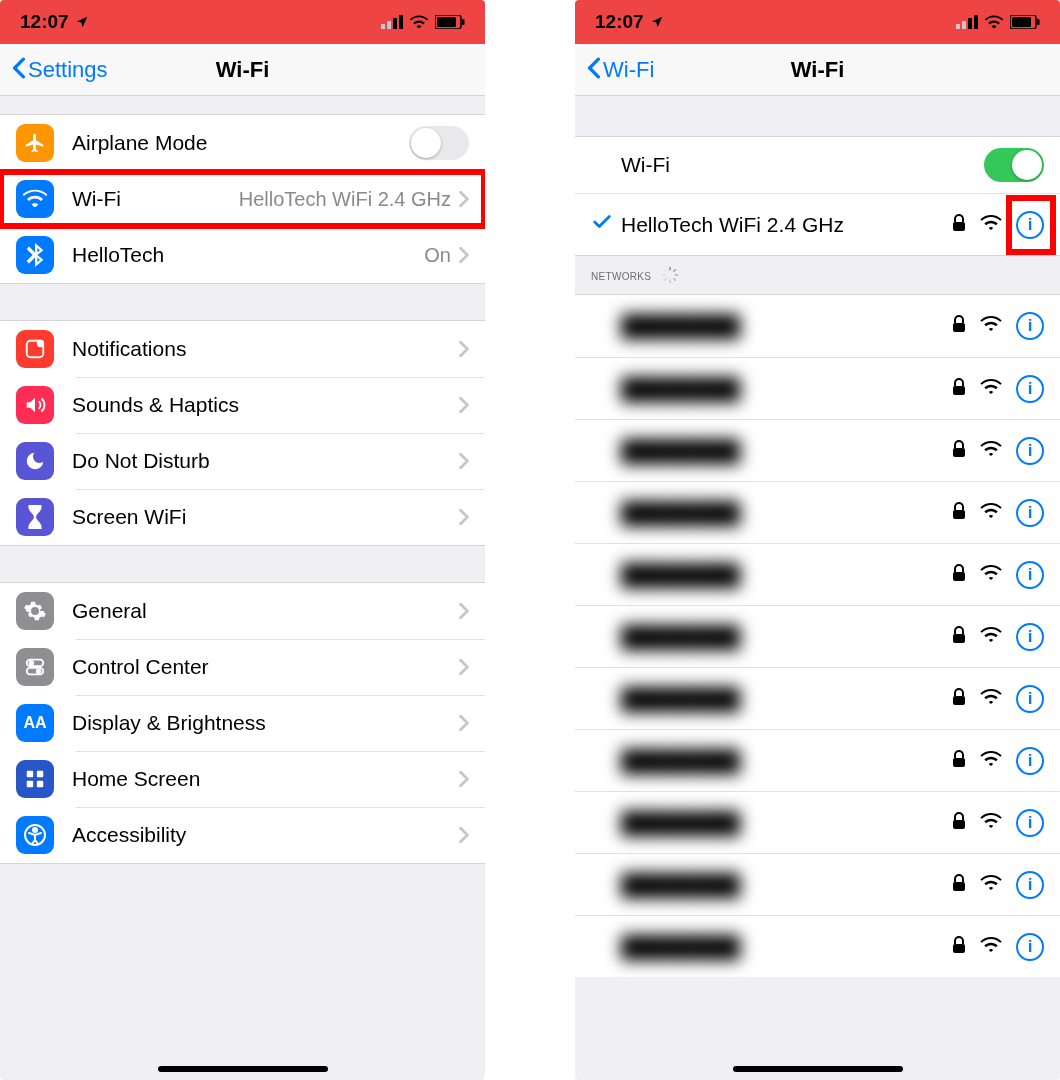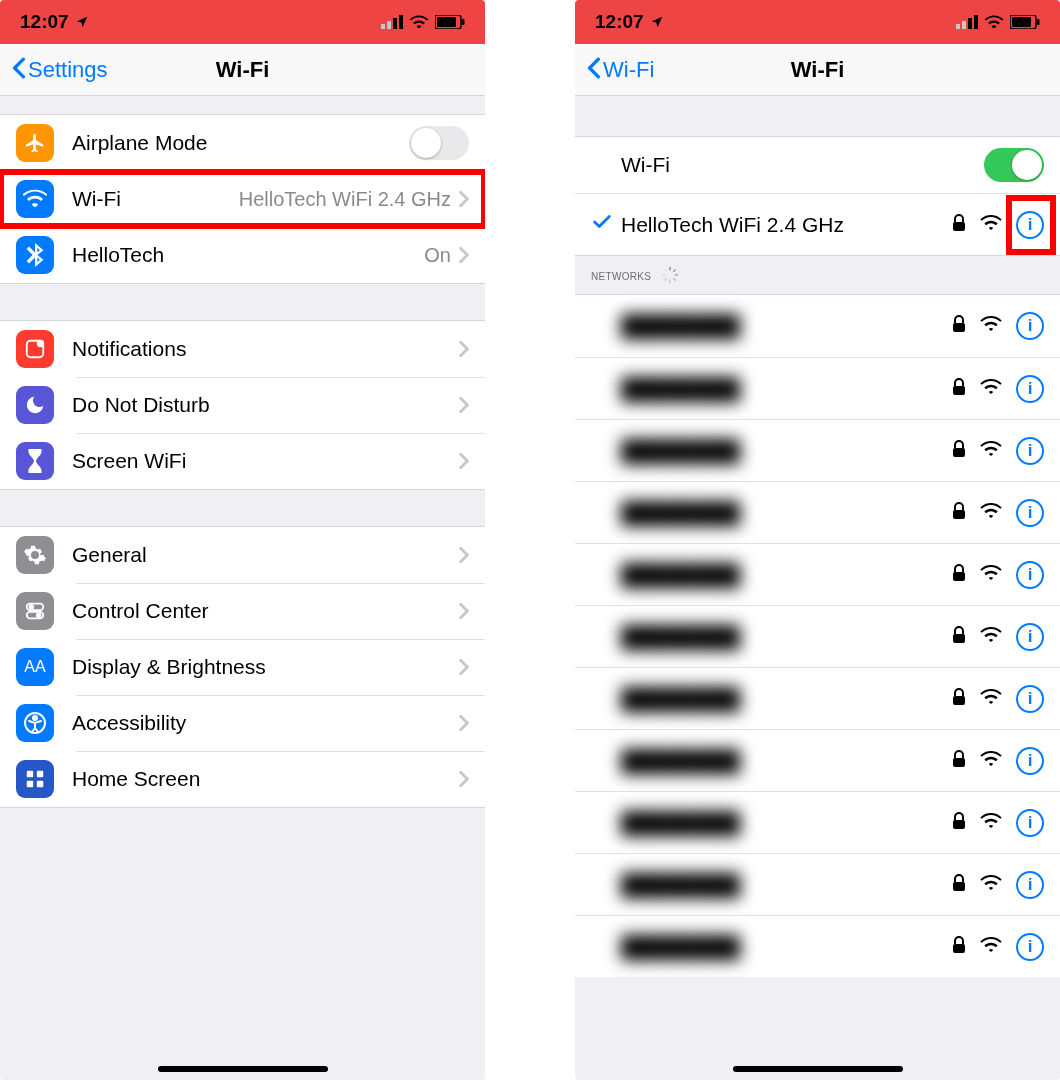--- a/index.html
+++ b/index.html
@@ -153,20 +153,35 @@
       </div>
       <span class="label">Notifications</span>
       <span class="spacer"></span>
       <span class="chev">
           <svg width="10" height="16" viewBox="0 0 8 14" fill="none" stroke="#c7c7cc" stroke-width="2.5" stroke-linecap="round" stroke-linejoin="round">
             <path d="M1 1l6 6-6 6"></path>
           </svg>
         </span>
     </div>
     <div class="row">
+      <div class="icon-sq" style="background:#ff2d55">
+        <svg width="22" height="22" viewBox="0 0 24 24" fill="#fff">
+            <path d="M3 9v6h4l5 5V4L7 9H3z"></path>
+            <path d="M16 8a5 5 0 0 1 0 8M19 5a9 9 0 0 1 0 14" fill="none" stroke="#fff" stroke-width="2"></path>
+          </svg>
+      </div>
+      <span class="label">Sounds &amp; Haptics</span>
+      <span class="spacer"></span>
+      <span class="chev">
+          <svg width="10" height="16" viewBox="0 0 8 14" fill="none" stroke="#c7c7cc" stroke-width="2.5" stroke-linecap="round" stroke-linejoin="round">
+            <path d="M1 1l6 6-6 6"></path>
+          </svg>
+        </span>
+    </div>
+    <div class="row">
       <div class="icon-sq" style="background:#5856d6">
         <svg width="22" height="22" viewBox="0 0 24 24" fill="#fff">
             <path d="M21 12.8A9 9 0 1 1 11.2 3a7 7 0 0 0 9.8 9.8z"></path>
           </svg>
       </div>
       <span class="label">Do Not Disturb</span>
       <span class="spacer"></span>
       <span class="chev">
           <svg width="10" height="16" viewBox="0 0 8 14" fill="none" stroke="#c7c7cc" stroke-width="2.5" stroke-linecap="round" stroke-linejoin="round">
             <path d="M1 1l6 6-6 6"></path>
@@ -216,56 +231,56 @@
       <span class="label">Control Center</span>
       <span class="spacer"></span>
       <span class="chev">
           <svg width="10" height="16" viewBox="0 0 8 14" fill="none" stroke="#c7c7cc" stroke-width="2.5" stroke-linecap="round" stroke-linejoin="round">
             <path d="M1 1l6 6-6 6"></path>
           </svg>
         </span>
     </div>
     <div class="row">
       <div class="icon-sq" style="background:#007aff">
-        <span style="color:#fff;font-size:16px;font-weight:400;">AA</span>
+        <span style="color:#fff;font-size:16px;font-weight:700;">AA</span>
       </div>
       <span class="label">Display &amp; Brightness</span>
-      <span class="spacer"></span>
-      <span class="chev">
-          <svg width="10" height="16" viewBox="0 0 8 14" fill="none" stroke="#c7c7cc" stroke-width="2.5" stroke-linecap="round" stroke-linejoin="round">
-            <path d="M1 1l6 6-6 6"></path>
-          </svg>
-        </span>
-    </div>
-    <div class="row">
-      <div class="icon-sq" style="background:#007aff">
-        <svg width="24" height="24" viewBox="0 0 24 24" fill="none" stroke="#fff" stroke-width="2">
-            <circle cx="12" cy="12" r="10"></circle>
-            <circle cx="12" cy="7" r="2" fill="#fff"></circle>
-            <path d="M6 10l6 2 6-2M12 12v5l-3 4M12 17l3 4" stroke-linecap="round"></path>
-          </svg>
-      </div>
-      <span class="label">Accessibility</span>
       <span class="spacer"></span>
       <span class="chev">
           <svg width="10" height="16" viewBox="0 0 8 14" fill="none" stroke="#c7c7cc" stroke-width="2.5" stroke-linecap="round" stroke-linejoin="round">
             <path d="M1 1l6 6-6 6"></path>
           </svg>
         </span>
     </div>
     <div class="row">
       <div class="icon-sq" style="background:#2756c9">
         <svg width="22" height="22" viewBox="0 0 24 24" fill="#fff">
             <rect x="3" y="3" width="7" height="7" rx="1"></rect>
             <rect x="14" y="3" width="7" height="7" rx="1"></rect>
             <rect x="3" y="14" width="7" height="7" rx="1"></rect>
             <rect x="14" y="14" width="7" height="7" rx="1"></rect>
           </svg>
       </div>
       <span class="label">Home Screen</span>
+      <span class="spacer"></span>
+      <span class="chev">
+          <svg width="10" height="16" viewBox="0 0 8 14" fill="none" stroke="#c7c7cc" stroke-width="2.5" stroke-linecap="round" stroke-linejoin="round">
+            <path d="M1 1l6 6-6 6"></path>
+          </svg>
+        </span>
+    </div>
+    <div class="row">
+      <div class="icon-sq" style="background:#007aff">
+        <svg width="24" height="24" viewBox="0 0 24 24" fill="none" stroke="#fff" stroke-width="2">
+            <circle cx="12" cy="12" r="10"></circle>
+            <circle cx="12" cy="7" r="2" fill="#fff"></circle>
+            <path d="M6 10l6 2 6-2M12 12v5l-3 4M12 17l3 4" stroke-linecap="round"></path>
+          </svg>
+      </div>
+      <span class="label">Accessibility</span>
       <span class="spacer"></span>
       <span class="chev">
           <svg width="10" height="16" viewBox="0 0 8 14" fill="none" stroke="#c7c7cc" stroke-width="2.5" stroke-linecap="round" stroke-linejoin="round">
             <path d="M1 1l6 6-6 6"></path>
           </svg>
         </span>
     </div>
   </div>
 
   <div class="home-ind"></div>

